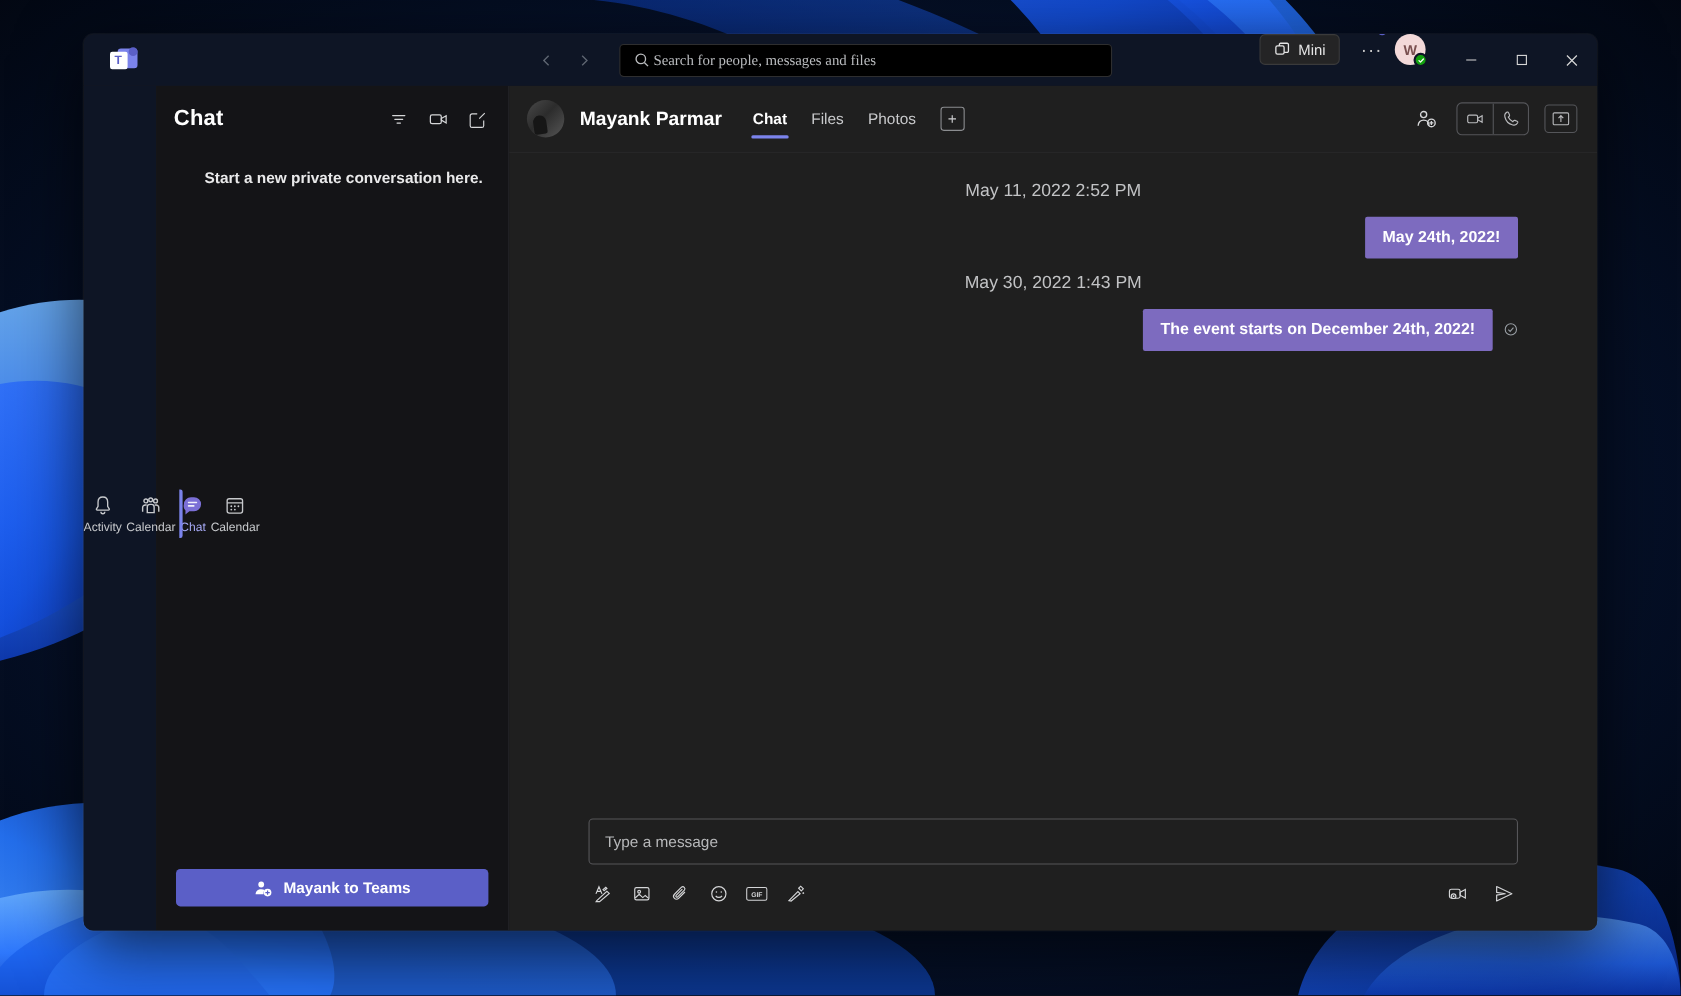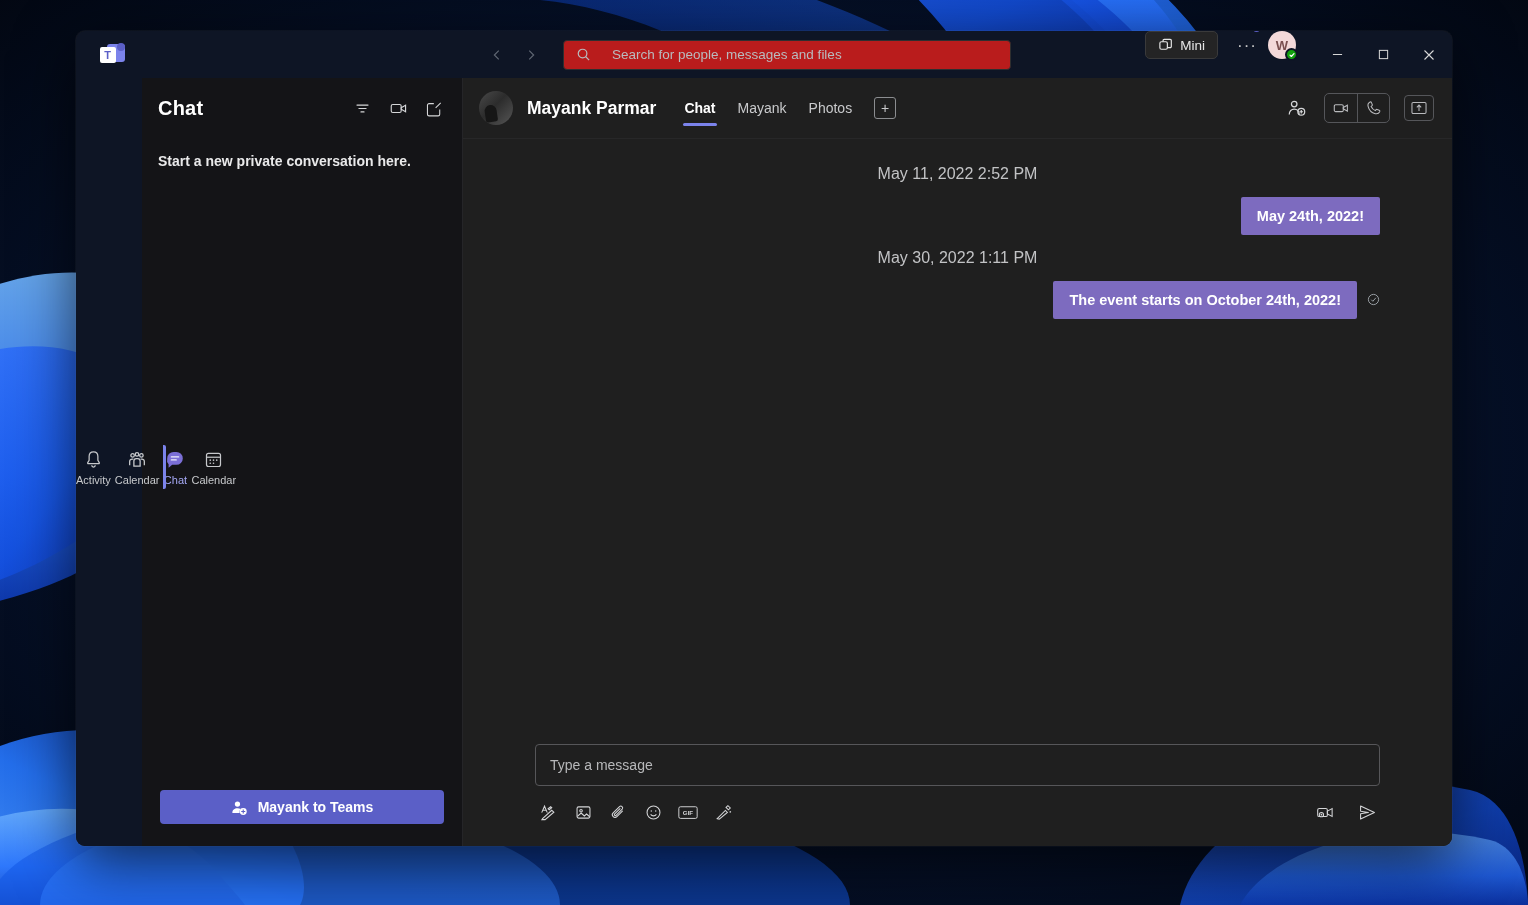--- a/index.html
+++ b/index.html
@@ -45,23 +45,24 @@
   }
 
   .nav-arrows { display:flex; align-items:center; gap:12px; margin-left:338px; }
   .nav-arrow {
     width:22px; height:22px; display:flex; align-items:center; justify-content:center;
     color:#5f6672; font-size:17px; cursor:pointer; user-select:none;
   }
 
   .search-wrap { margin-left:21px; }
   .searchbox {
-    width:448px; height:30px; background:#b91c1c; border-radius:4px;
-    display:flex; align-items:center; padding:0 12px; gap:21px; cursor:text;
+    width:448px; height:30px; background:#000000; border-radius:4px;
+    display:flex; align-items:center; padding:0 12px; gap:3px; cursor:text;
     border:1px solid #2e2e2f;
+    font-family:Liberation Serif, serif;
   }
   .searchbox .ph { color:#b9bbbe; font-size:13.5px; white-space:nowrap; }
 
   .tb-right { margin-left:auto; display:flex; align-items:flex-start; height:100%; }
   .mini-btn {
     display:flex; align-items:center; gap:7px; height:28px; padding:0 12px;
     border:1px solid #3a3a3b; border-radius:5px; background:#242425;
     color:#e6e6e6; font-size:13.5px; cursor:pointer; margin-right:14px;
   }
   .more-btn {
@@ -122,21 +123,21 @@
     height:61px; display:flex; align-items:center; padding:0 14px 0 16px;
     flex-shrink:0;
   }
   .list-title { font-size:20px; font-weight:bold; color:#fff; letter-spacing:.2px; }
   .list-actions { margin-left:auto; display:flex; align-items:center; gap:8px; }
   .ic-btn {
     width:28px; height:28px; display:flex; align-items:center; justify-content:center;
     color:#d5d6d8; cursor:pointer; border-radius:4px;
   }
   .list-body { flex:1; padding:14px 16px; overflow:hidden; }
-  .list-empty { color:#e9e9ea; font-size:14px; font-weight:600; }
+  .list-empty { color:#e9e9ea; font-size:14px; font-weight:600;margin-left:28px; }
   .list-footer { padding:0 18px 22px; }
   .invite-btn {
     width:100%; height:34px; background:#5b5fc7; border:none; border-radius:4px;
     color:#fff; font-size:14px; font-weight:bold; display:flex; align-items:center;
     justify-content:center; gap:10px; cursor:pointer;
     font-family:"Liberation Sans", sans-serif;
   }
 
   
   .convpane { flex:1; background:#1f1f1f; display:flex; flex-direction:column; min-width:0; }
@@ -453,21 +454,21 @@
 
       <div class="conv-header">
         <div class="conv-avatar"></div>
         <div class="conv-name">Mayank Parmar</div>
 
         <div class="conv-tabs">
           <div class="conv-tab active">
             <span>Chat</span>
           </div>
           <div class="conv-tab">
-            <span>Mayank</span>
+            <span>Files</span>
           </div>
           <div class="conv-tab">
             <span>Photos</span>
           </div>
           <div class="add-tab">+</div>
         </div>
 
         <div class="conv-head-right">
           <div class="ic-btn">
             <svg width="21" height="21" viewBox="0 0 22 22" fill="none" stroke="currentColor" stroke-width="1.3">
@@ -504,23 +505,23 @@
       <div class="messages">
 
         <div class="msg-group">
           <div class="msg-time">May 11, 2022 2:52 PM</div>
           <div class="msg-row">
             <div class="bubble">May 24th, 2022!</div>
           </div>
         </div>
 
         <div class="msg-group">
-          <div class="msg-time">May 30, 2022 1:11 PM</div>
+          <div class="msg-time">May 30, 2022 1:43 PM</div>
           <div class="msg-row">
-            <div class="bubble">The event starts on October 24th, 2022!</div>
+            <div class="bubble">The event starts on December 24th, 2022!</div>
             <span class="read-receipt">
               <svg width="13" height="13" viewBox="0 0 16 16" fill="none" stroke="currentColor" stroke-width="1.2">
                 <circle cx="8" cy="8" r="6.3"></circle>
                   <path d="M5.2 8.2 L7.2 10.2 L10.9 5.9"></path>
               </svg>
             </span>
           </div>
         </div>
       </div>
 

